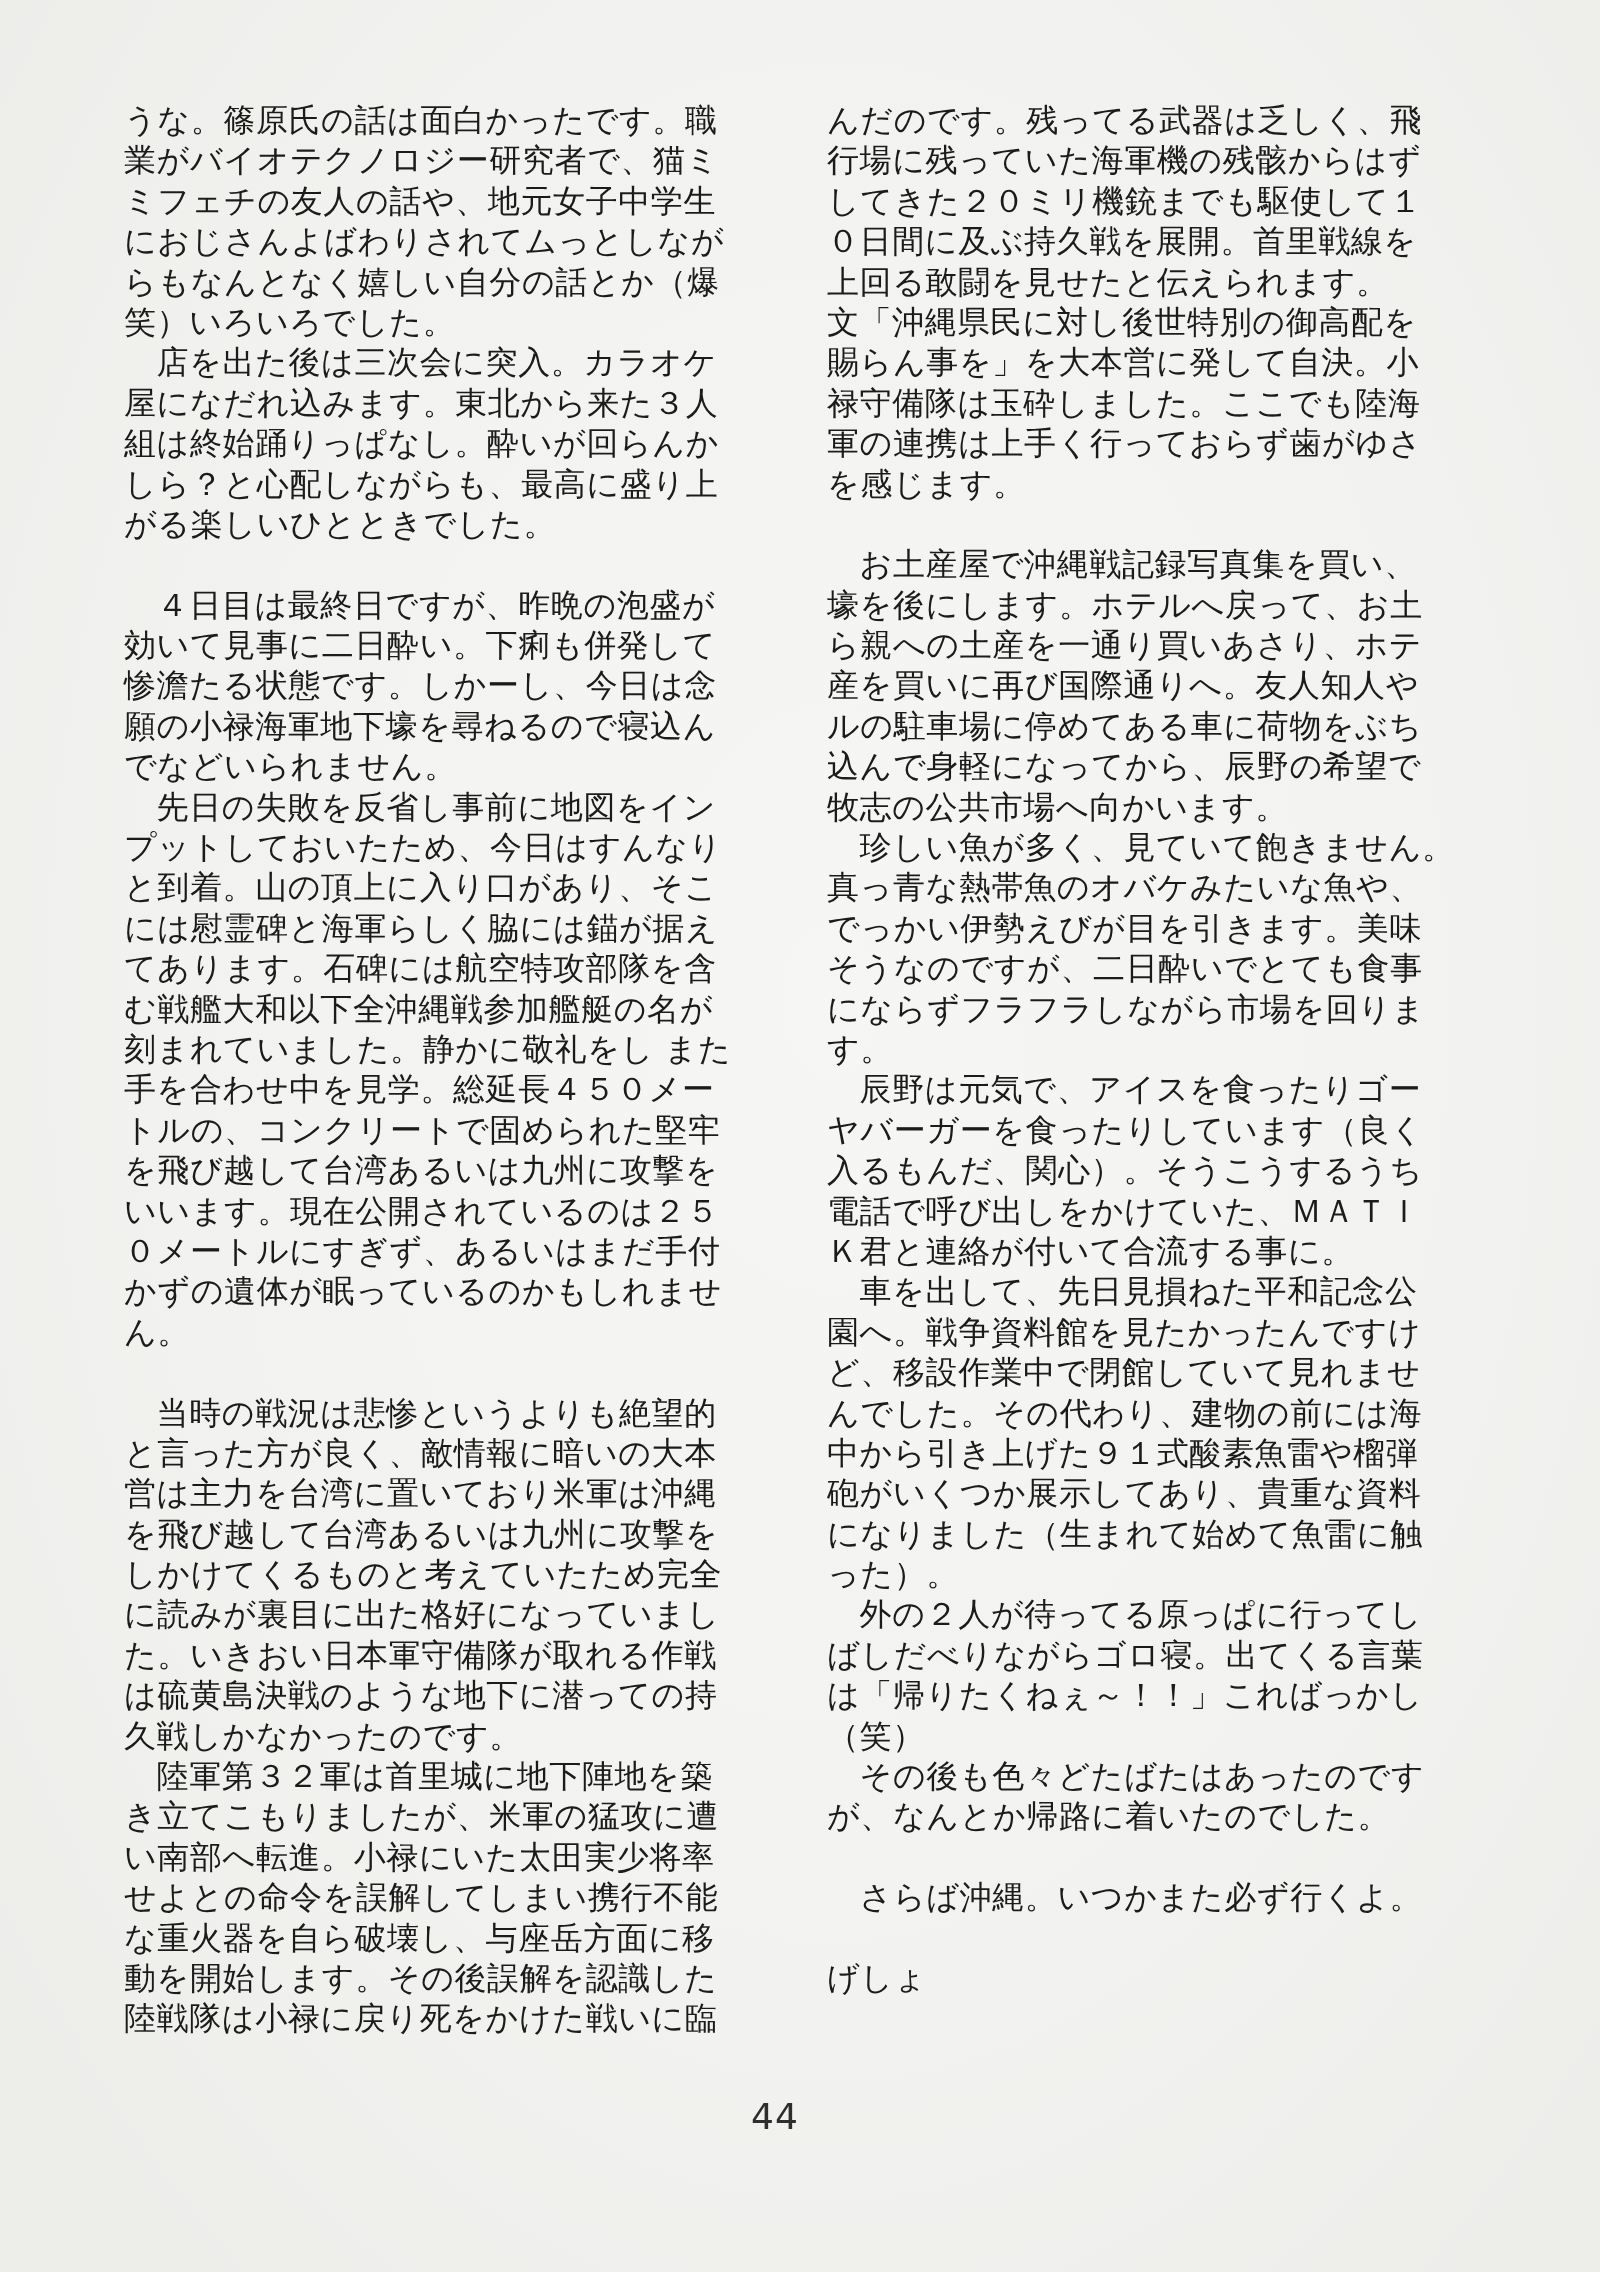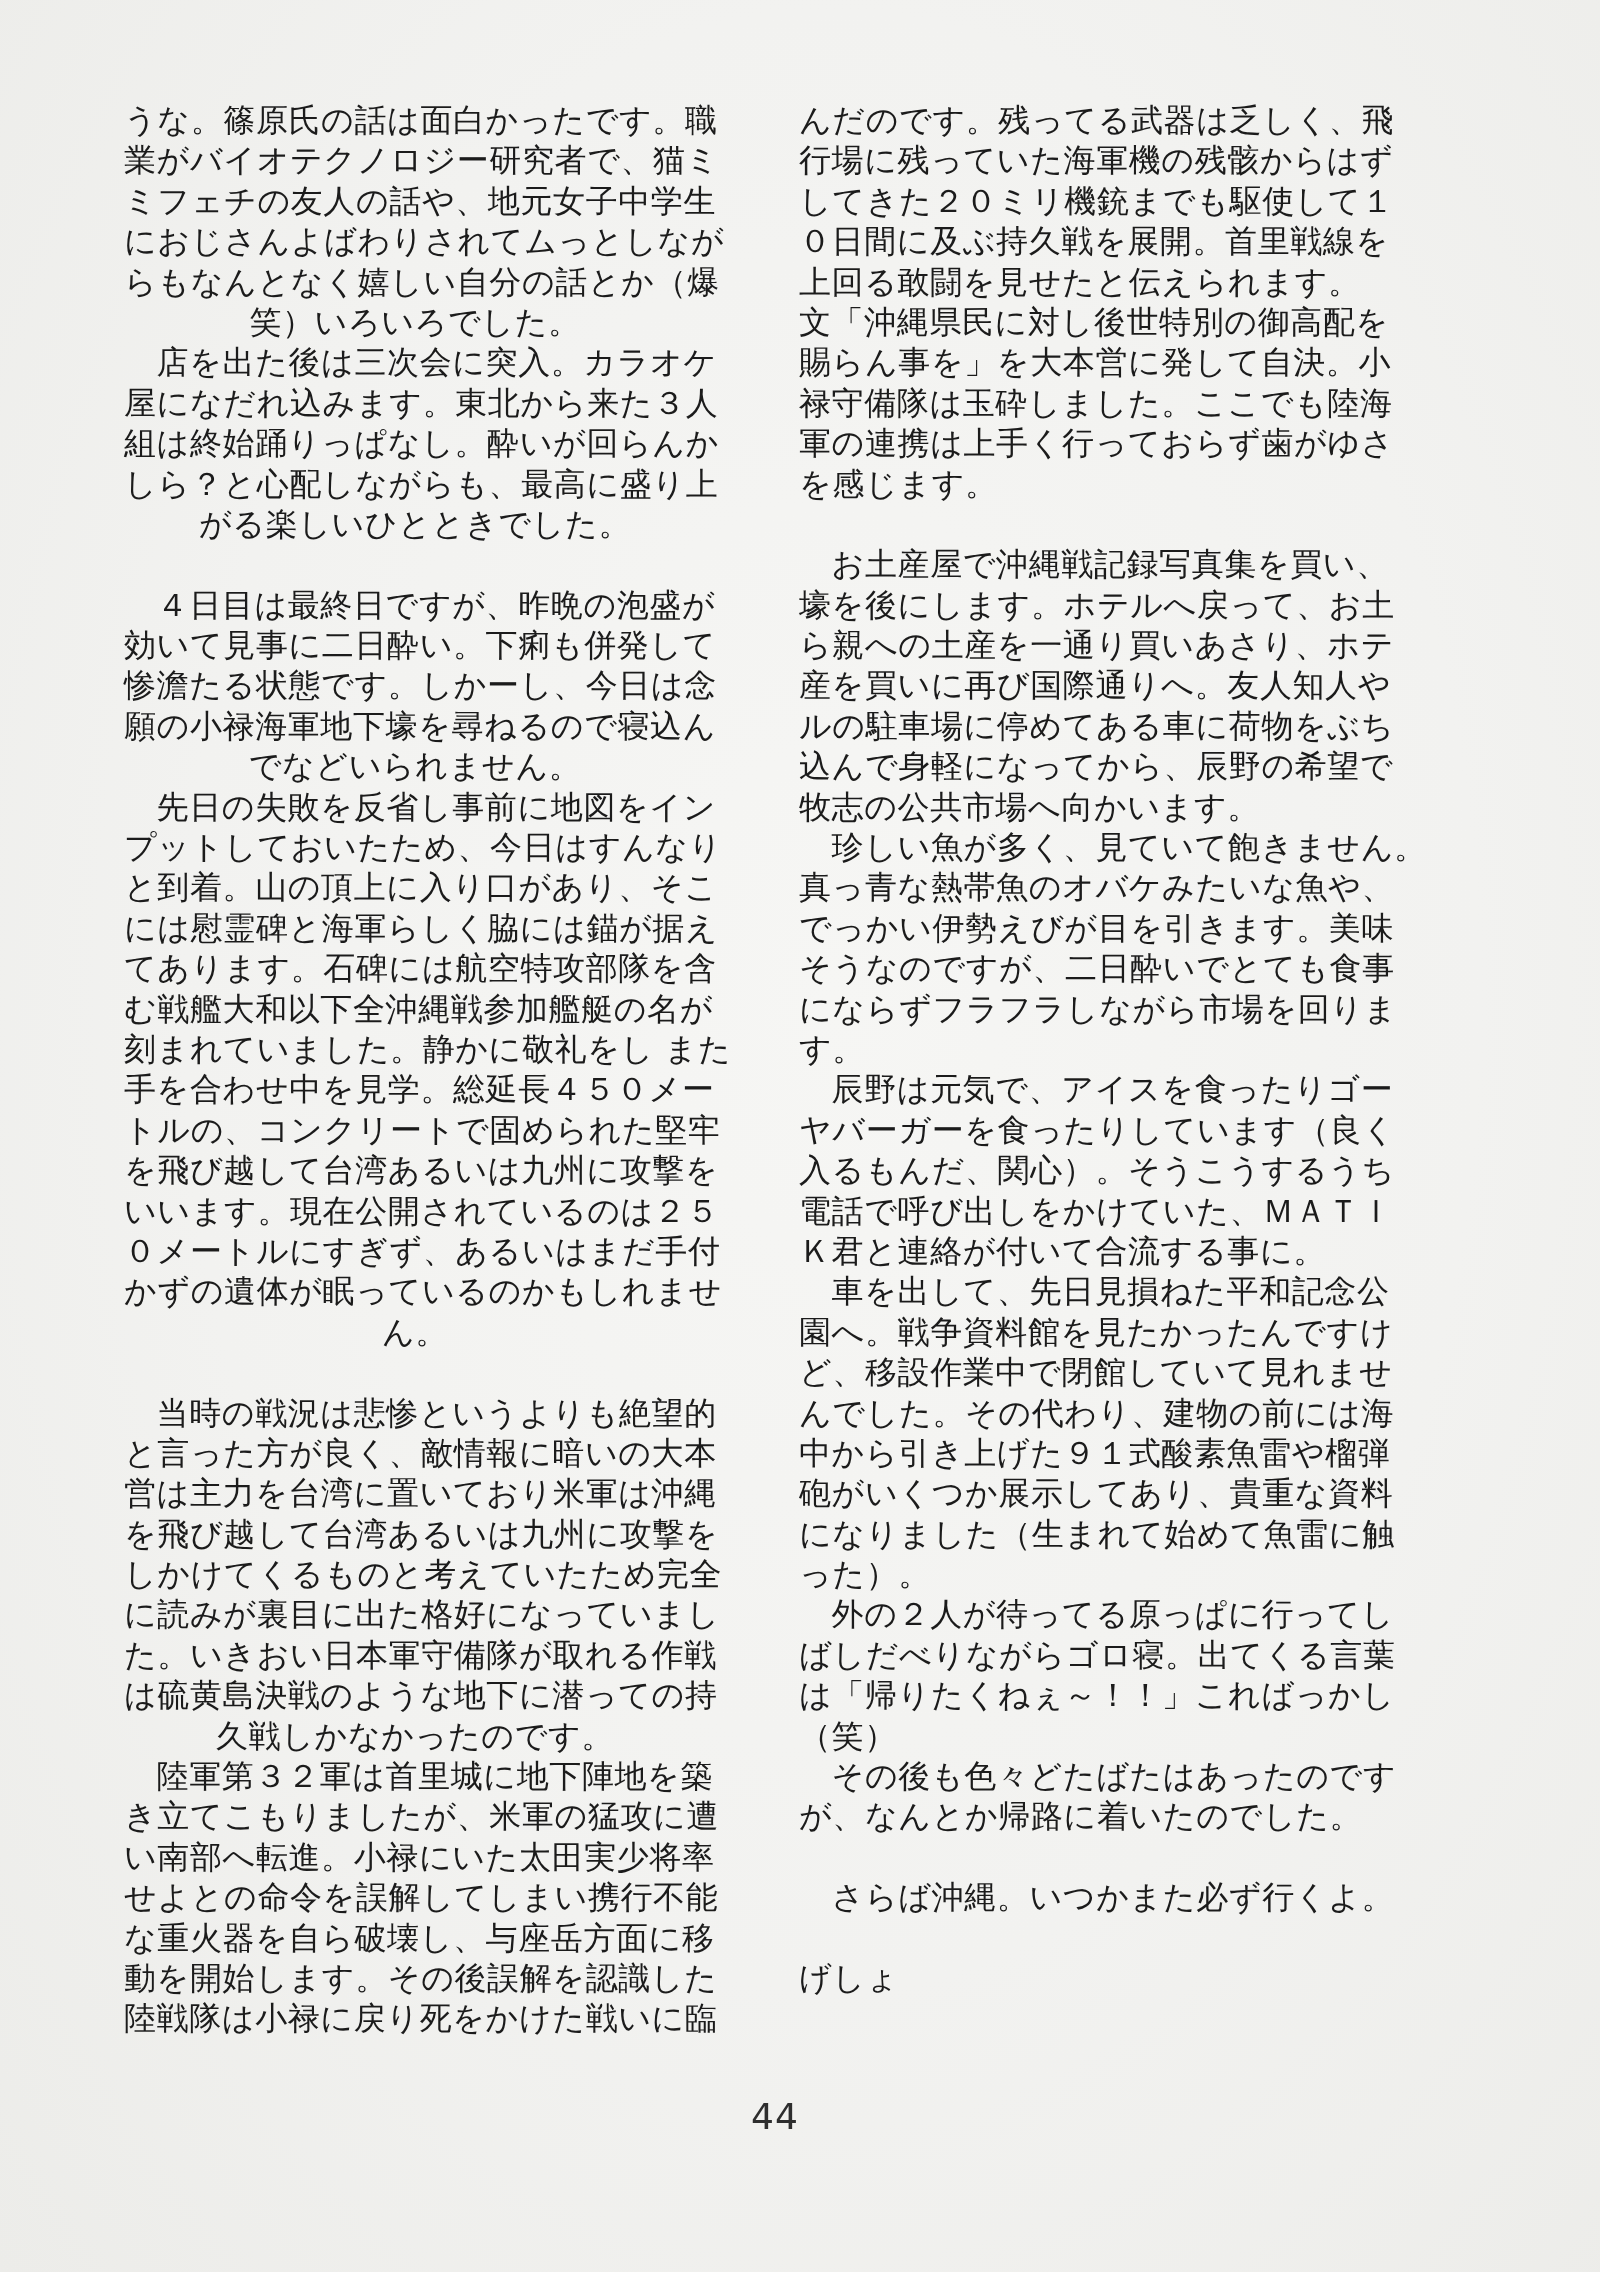--- a/index.html
+++ b/index.html
@@ -21,22 +21,22 @@
   .text-col {
     position: absolute;
     top: 100px;
     font-size: 32px;
     line-height: 40.4px;
     font-weight: 500;
     letter-spacing: 0.6px;
     white-space: nowrap;
     color: var(--ink, #1b1b1b);
   }
-  .col-left  { left: 124px; width: 582px; text-align: center; }
-  .col-right { left: 799px; width: 592px; }
+  .col-left  { left: 124px; width: 582px; }
+  .col-right { left: 827px; width: 592px; }
   .line { height: 40.4px; }
   
   .col-right .line:last-child {
     padding-right: 12px;
   }
   .page-number {
     position: absolute;
     left: 720px;
     top: 2096px;
     width: 110px;

